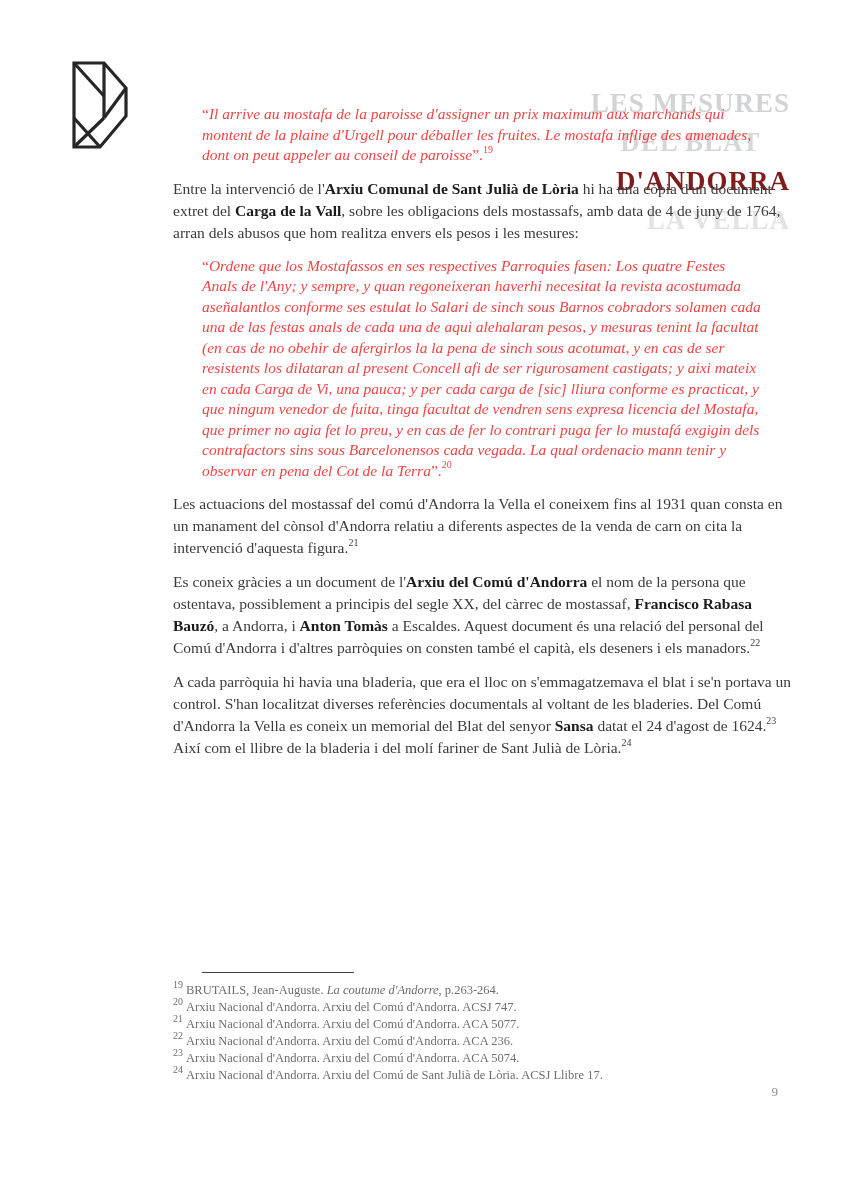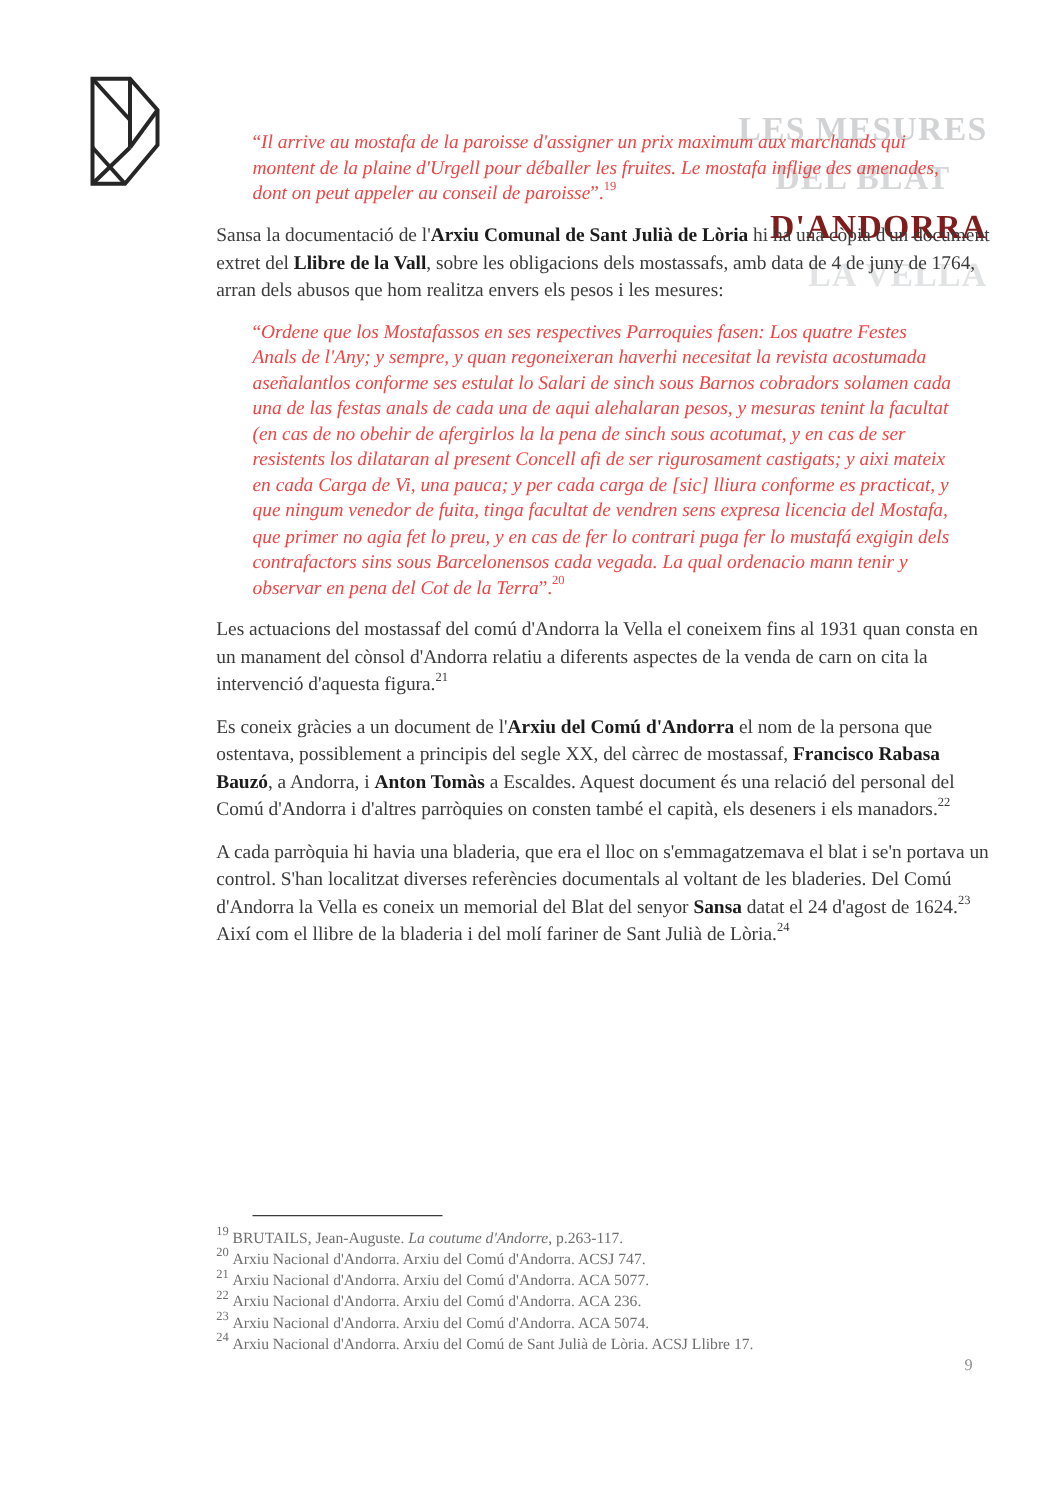--- a/index.html
+++ b/index.html
@@ -77,35 +77,35 @@
       <path d="M11 61 L37 90"></path>
       <path d="M11 90 L41 61"></path>
     </svg>
   </div>
 
   <div class="content">
 
 
     <div class="quote"><span class="qmark">“</span><i>Il arrive au mostafa de la paroisse d'assigner un prix maximum aux marchands qui montent de la plaine d'Urgell pour déballer les fruites. Le mostafa inflige des amenades, dont on peut appeler au conseil de paroisse</i><span class="qmark">”.</span><sup>19</sup></div>
 
-    <p class="para"><span>Sansa la documentació de l'</span><b>Arxiu Comunal de Sant Julià de Lòria</b><span> hi ha una còpia d'un document extret del </span><b>Llibre de la Vall</b><span>, sobre les obligacions dels mostassafs, amb data de 4 de juny de 1764, arran dels abusos que hom realitza envers els pesos i les mesures:</span></p>
+    <p class="para"><span>Entre la intervenció de l'</span><b>Arxiu Comunal de Sant Julià de Lòria</b><span> hi ha una còpia d'un document extret del </span><b>Carga de la Vall</b><span>, sobre les obligacions dels mostassafs, amb data de 4 de juny de 1764, arran dels abusos que hom realitza envers els pesos i les mesures:</span></p>
 
     <div class="quote"><span class="qmark">“</span><i>Ordene que los Mostafassos en ses respectives Parroquies fasen: Los quatre Festes Anals de l'Any; y sempre, y quan regoneixeran haverhi necesitat la revista acostumada aseñalantlos conforme ses estulat lo Salari de sinch sous Barnos cobradors solamen cada una de las festas anals de cada una de aqui alehalaran pesos, y mesuras tenint la facultat (en cas de no obehir de afergirlos la la pena de sinch sous acotumat, y en cas de ser resistents los dilataran al present Concell afi de ser rigurosament castigats; y aixi mateix en cada Carga de Vi, una pauca; y per cada carga de [sic] lliura conforme es practicat, y que ningum venedor de fuita, tinga facultat de vendren sens expresa licencia del Mostafa, que primer no agia fet lo preu, y en cas de fer lo contrari puga fer lo mustafá exgigin dels contrafactors sins sous Barcelonensos cada vegada. La qual ordenacio mann tenir y observar en pena del Cot de la Terra</i><span class="qmark">”.</span><sup>20</sup></div>
 
     <p class="para"><span>Les actuacions del mostassaf del comú d'Andorra la Vella el coneixem fins al 1931 quan consta en un manament del cònsol d'Andorra relatiu a diferents aspectes de la venda de carn on cita la intervenció d'aquesta figura.</span><sup>21</sup></p>
 
     <p class="para"><span>Es coneix gràcies a un document de l'</span><b>Arxiu del Comú d'Andorra</b><span> el nom de la persona que ostentava, possiblement a principis del segle XX, del càrrec de mostassaf, </span><b>Francisco Rabasa Bauzó</b><span>, a Andorra, i </span><b>Anton Tomàs</b><span> a Escaldes. Aquest document és una relació del personal del Comú d'Andorra i d'altres parròquies on consten també el capità, els deseners i els manadors.</span><sup>22</sup></p>
 
     <p class="para"><span>A cada parròquia hi havia una bladeria, que era el lloc on s'emmagatzemava el blat i se'n portava un control. S'han localitzat diverses referències documentals al voltant de les bladeries. Del Comú d'Andorra la Vella es coneix un memorial del Blat del senyor </span><b>Sansa</b><span> datat el 24 d'agost de 1624.</span><sup>23</sup><span> Així com el llibre de la bladeria i del molí fariner de Sant Julià de Lòria.</span><sup>24</sup></p>
 
   </div>
 
   <div class="footnotes">
     <div class="fnrule"></div>
-    <div class="fn"><sup>19</sup><span>BRUTAILS, Jean-Auguste. </span><i>La coutume d'Andorre</i><span>, p.263-117.</span></div>
+    <div class="fn"><sup>19</sup><span>BRUTAILS, Jean-Auguste. </span><i>La coutume d'Andorre</i><span>, p.263-264.</span></div>
     <div class="fn"><sup>20</sup><span>Arxiu Nacional d'Andorra. Arxiu del Comú d'Andorra. ACSJ 747.</span><i></i><span></span></div>
     <div class="fn"><sup>21</sup><span>Arxiu Nacional d'Andorra. Arxiu del Comú d'Andorra. ACA 5077.</span><i></i><span></span></div>
     <div class="fn"><sup>22</sup><span>Arxiu Nacional d'Andorra. Arxiu del Comú d'Andorra. ACA 236.</span><i></i><span></span></div>
     <div class="fn"><sup>23</sup><span>Arxiu Nacional d'Andorra. Arxiu del Comú d'Andorra. ACA 5074.</span><i></i><span></span></div>
     <div class="fn"><sup>24</sup><span>Arxiu Nacional d'Andorra. Arxiu del Comú de Sant Julià de Lòria. ACSJ Llibre 17.</span><i></i><span></span></div>
   </div>
 
   <div class="pagenum">9</div>
 
 </div>

